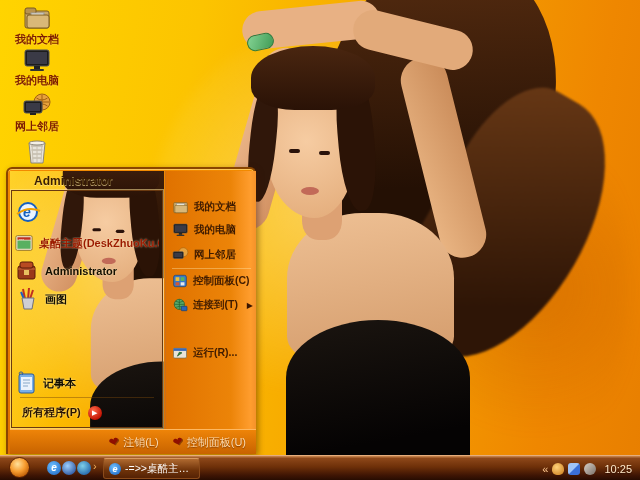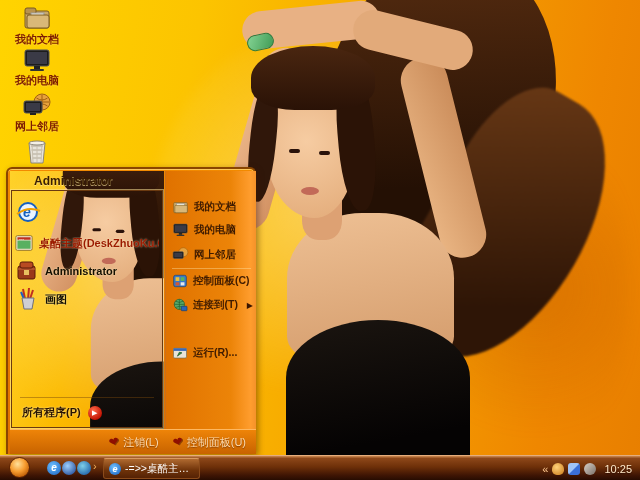--- a/index.html
+++ b/index.html
@@ -246,20 +246,29 @@
         <svg width="24" height="24" viewBox="0 0 24 24">
           <path d="M8 2 L10 12 M14 1 L13 12 M18 3 L15 12" stroke="#c03020" stroke-width="2"></path>
           <path d="M6 5 L9 12" stroke="#2060c0" stroke-width="2"></path>
           <path d="M7 11 L19 11 L17 22 L9 22 Z" fill="#cfcfd4" stroke="#707078"></path>
         </svg>
         <span class="txt">画图</span>
       </div>
 
 
 
+      <div class="ml-item" style="top:180px;height:24px">
+        <svg width="22" height="24" viewBox="0 0 22 24">
+          <rect x="4" y="3" width="15" height="19" rx="2" fill="#7ab0e8" stroke="#2a5a9a"></rect>
+          <rect x="6" y="6" width="11" height="13" fill="#eaf2fc"></rect>
+          <path d="M8 9 h7 M8 12 h7 M8 15 h5" stroke="#88a8c8" stroke-width="1"></path>
+          <path d="M5 4 q-2 -3 1 -3 q3 0 1 3" stroke="#2a5a9a" fill="none"></path>
+        </svg>
+        <span class="txt">记事本</span>
+      </div>
 
       <div class="ml-sep" style="bottom:29px"></div>
 
       <div class="ml-allprog">
         <span class="txt">所有程序(P)</span>
         <span class="ap-circle">▶</span>
       </div>
     </div>
 
     <div class="menu-right">

